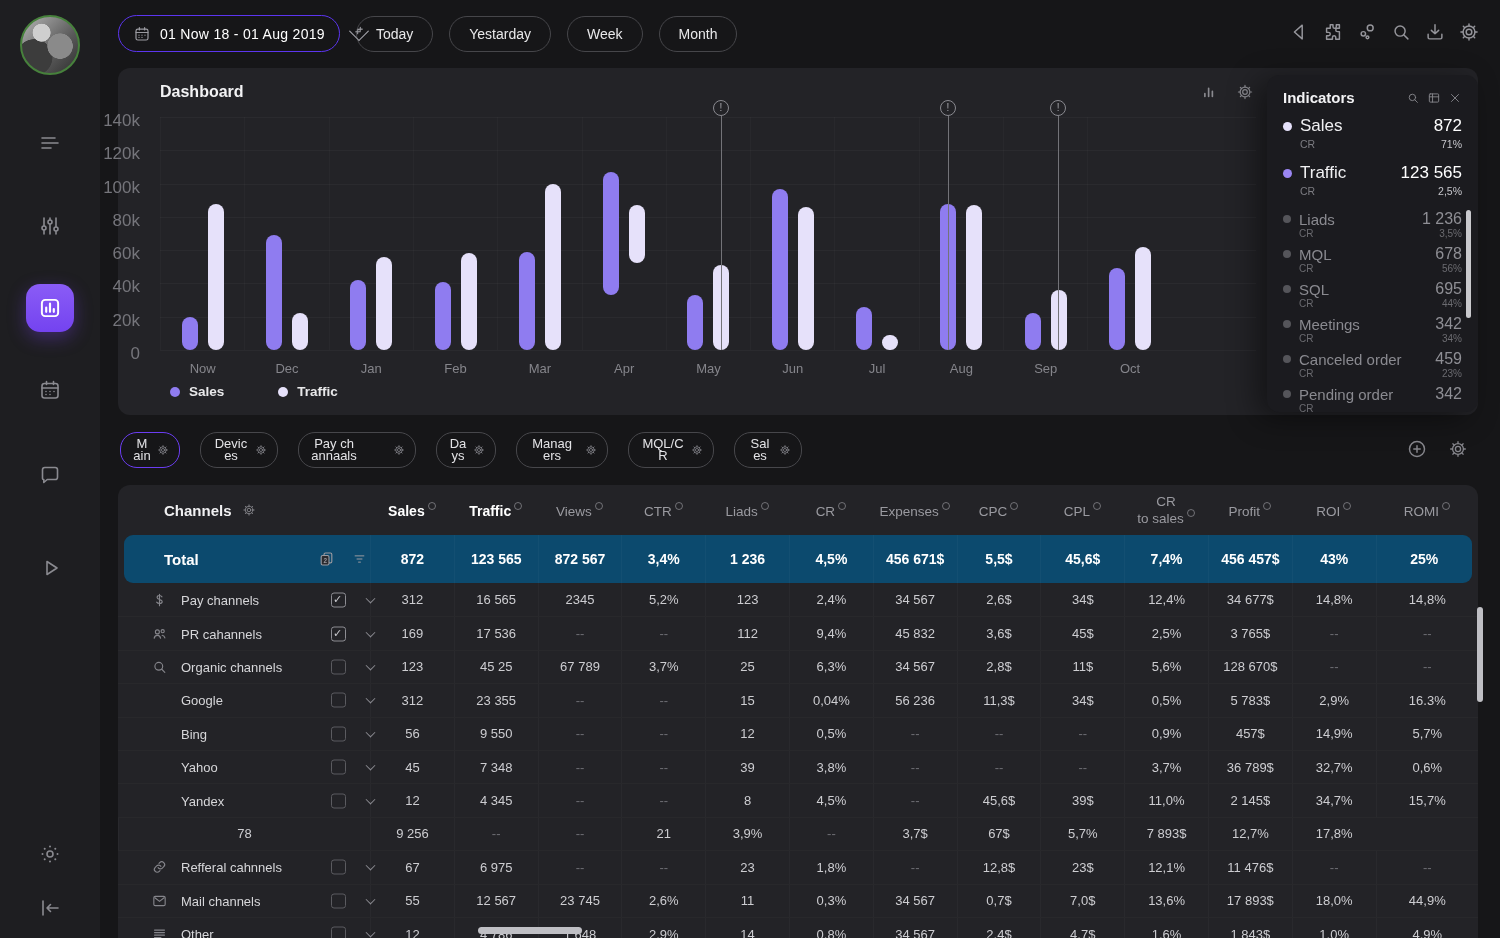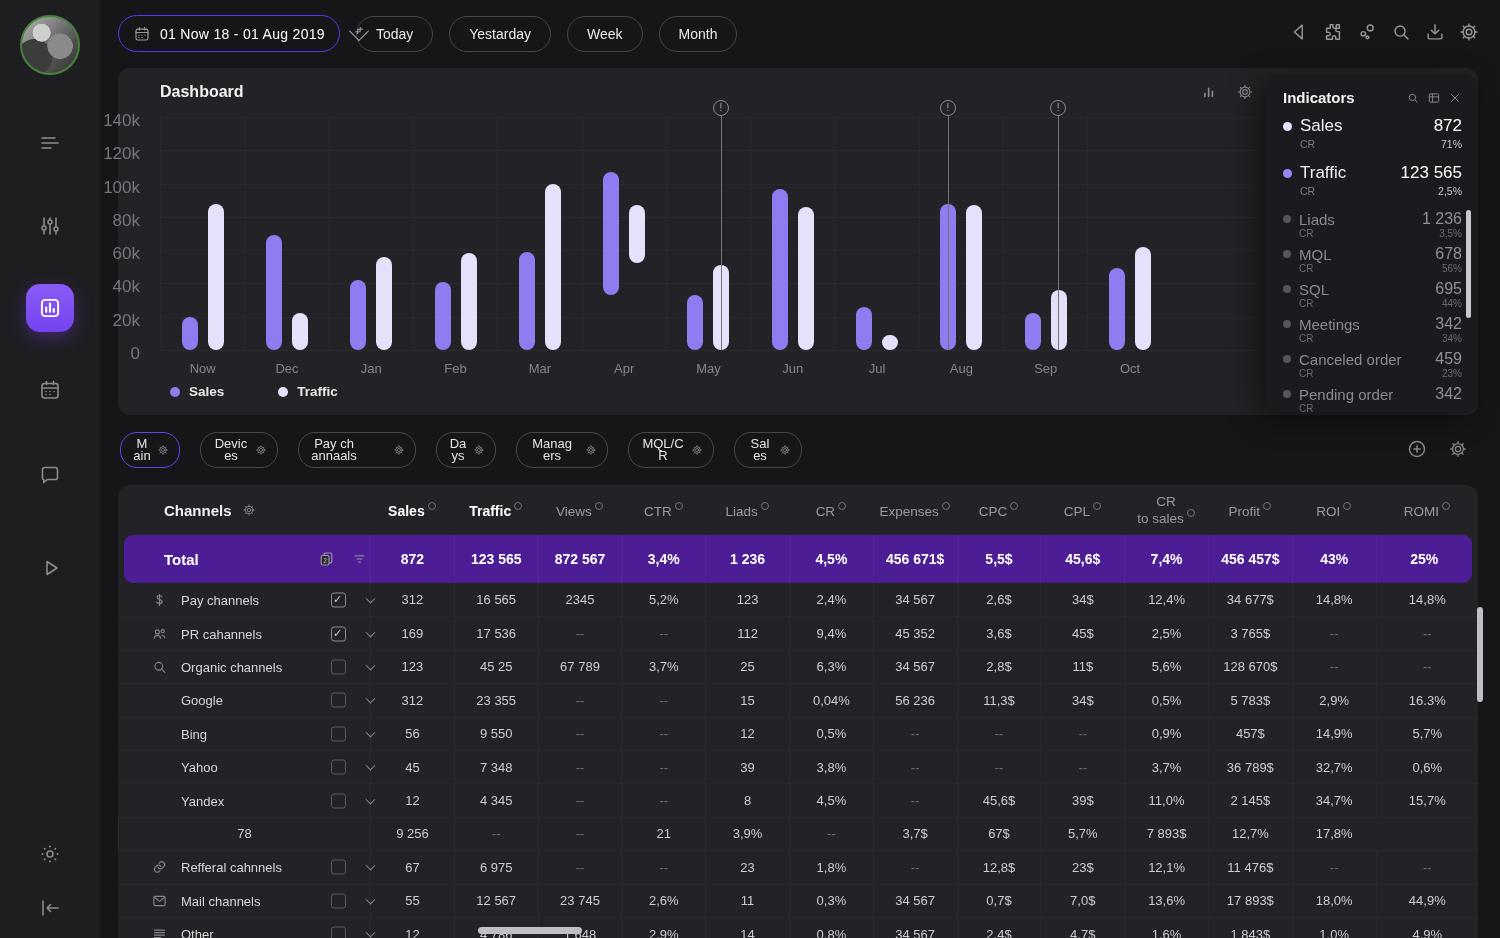--- a/index.html
+++ b/index.html
@@ -106,21 +106,21 @@
   .tgrid { display:grid; grid-template-columns:252px repeat(12,83.8px) 1fr; align-items:center; }
   .thead { height:50px; }
   .th { text-align:center; font-size:13.5px; color:#9a9aa0; white-space:pre-line; line-height:15px;
     cursor:pointer; }
   .th.em { color:#ffffff; font-weight:bold; font-size:14px; }
   .info { display:inline-block; width:8px; height:8px; border:1px solid rgba(154,154,160,.65);
     border-radius:50%; margin-left:3px; vertical-align:6px; }
   .ch-head { display:flex; align-items:center; gap:10px; padding-left:46px; font-size:15px;
     font-weight:bold; color:#f0f0f2; }
   .ch-head .ico { width:14px; height:14px; color:#85858b; cursor:pointer; }
-  .total-row { margin:0 6px; height:48px; background:#4c1d95; border-radius:9px;
+  .total-row { margin:0 6px; height:48px; background:#0c4a6e; border-radius:9px;
     grid-template-columns:246px repeat(12,83.8px) 1fr; }
   .total-ch { position:relative; padding-left:40px; font-size:15px; font-weight:bold; color:#ffffff; }
   .tc-ico { position:absolute; top:50%; transform:translateY(-50%); color:#9a9aa0; cursor:pointer; }
   .tc-copy { left:194px; width:17px; height:17px; }
   .tc-filter { left:228px; width:15px; height:15px; }
   .tcell { text-align:center; font-size:13px; color:#cdcdd1; }
   .tcell.num { border-left:1px solid rgba(255,255,255,.03); align-self:stretch; display:flex;
     align-items:center; justify-content:center; }
   .tcell.mut { color:#6e6e73; }
   .tcell.tot { font-size:14px; font-weight:bold; color:#ffffff; }
@@ -679,21 +679,21 @@
           <span class="row-lbl">PR cahannels</span>
           <span class="cbx on"></span>
           <span class="chev"></span>
         </div>
         <div class="tcell num">169</div>
         <div class="tcell num">17 536</div>
         <div class="tcell num mut">--</div>
         <div class="tcell num mut">--</div>
         <div class="tcell num">112</div>
         <div class="tcell num">9,4%</div>
-        <div class="tcell num">45 352</div>
+        <div class="tcell num">45 832</div>
         <div class="tcell num">3,6$</div>
         <div class="tcell num">45$</div>
         <div class="tcell num">2,5%</div>
         <div class="tcell num">3 765$</div>
         <div class="tcell num mut">--</div>
         <div class="tcell num mut">--</div>
       </div>
       <div class="trow tgrid">
         <div class="ch-cell">
           <span class="row-ico ico">

